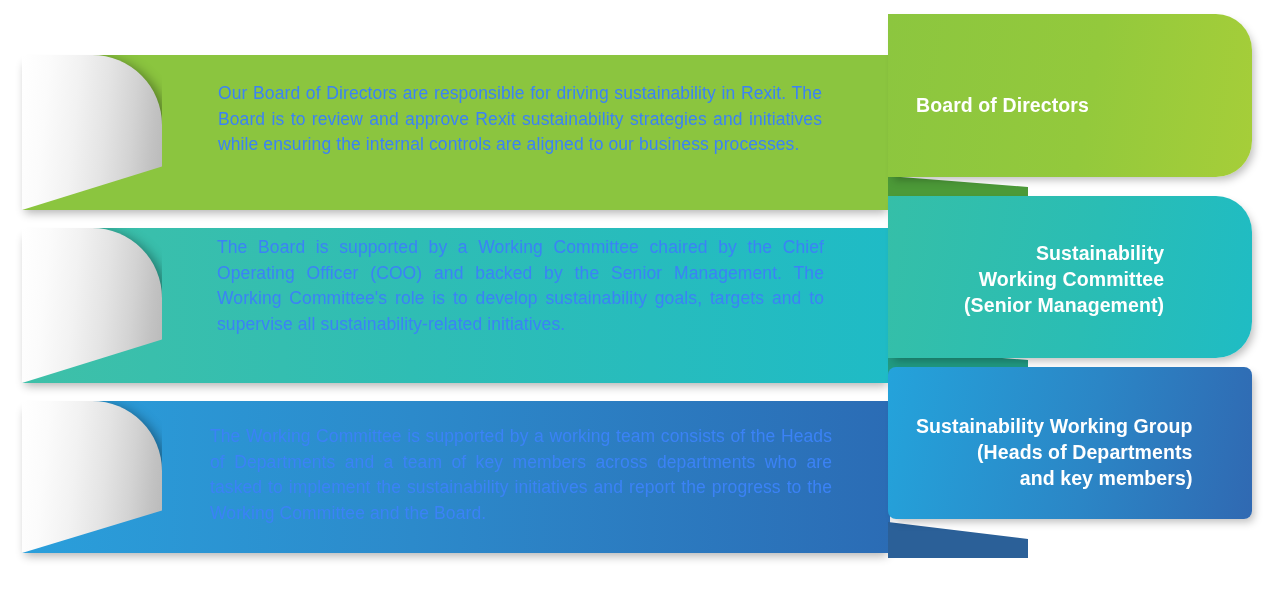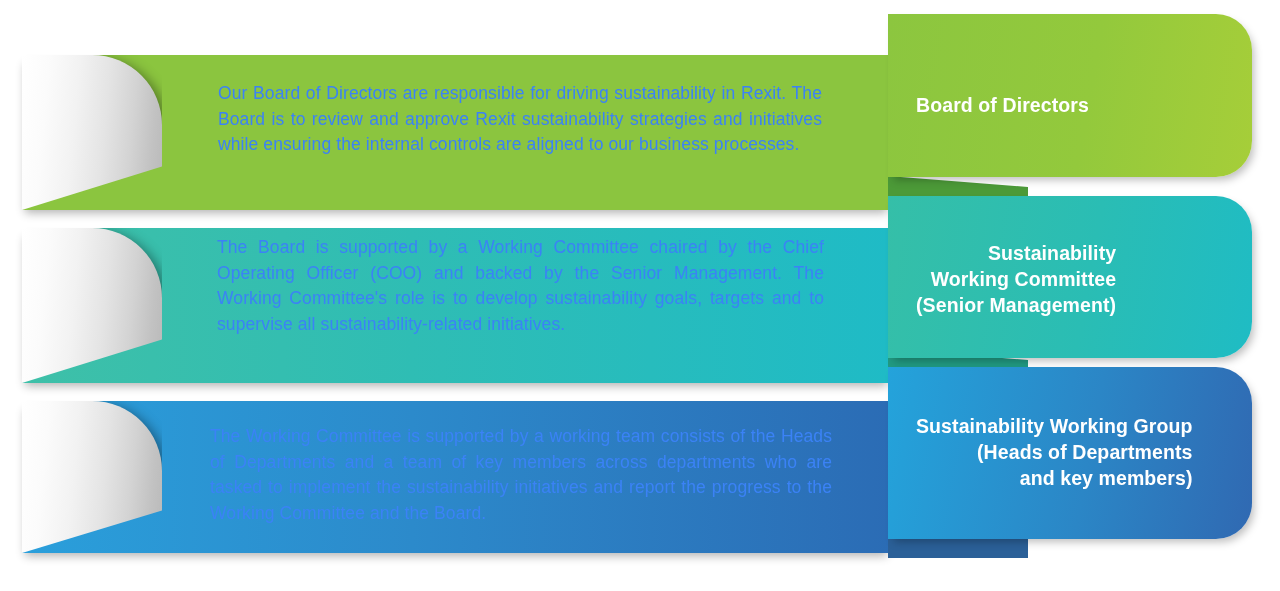--- a/index.html
+++ b/index.html
@@ -81,35 +81,35 @@
     left: 888px;
     width: 364px;
     border-radius: 0 36px 36px 0;
     box-shadow: 4px 5px 9px -2px rgba(0,0,0,0.26);
     text-align: right;
   }
   .lbox1 { top: 14px;  height: 163px;
            background: linear-gradient(100deg,#8CC63F 0%, #93C93C 55%, #A6CE39 100%); }
   .lbox2 { top: 196px; height: 162px;
            background: linear-gradient(100deg,#35BFA8 0%, #2ABDB4 55%, #1FBCC4 100%); }
-  .lbox3 { top: 367px; height: 172px;
-           background: linear-gradient(100deg,#24A3DB 0%, #2B86C6 55%, #3069B2 100%); }
+  .lbox3 { top: 367px; height: 152px;
+           background: linear-gradient(100deg,#24A3DB 0%, #2B86C6 55%, #3069B2 100%); border-radius: 8px; }
 
   .ltext {
     position: absolute;
     left: 28px;
     color: #ffffff;
     font-weight: bold;
     font-size: 19.5px;
     line-height: 26px;
     letter-spacing: 0.1px;
     white-space: pre-line;
   }
   .ltext1 { top: 78px; }
-  .ltext2 { top: 44px; }
+  .ltext2 { top: 44px; margin-left: 48px; }
   .ltext3 { top: 46px; }
 </style>
 </head>
 <body>
 
 <div id="canvas">
 
   <div class="bar-shadow bar1" style="height:155px;top:55px;"></div>
   <div class="bar bar1">
     <div class="curl"></div>

